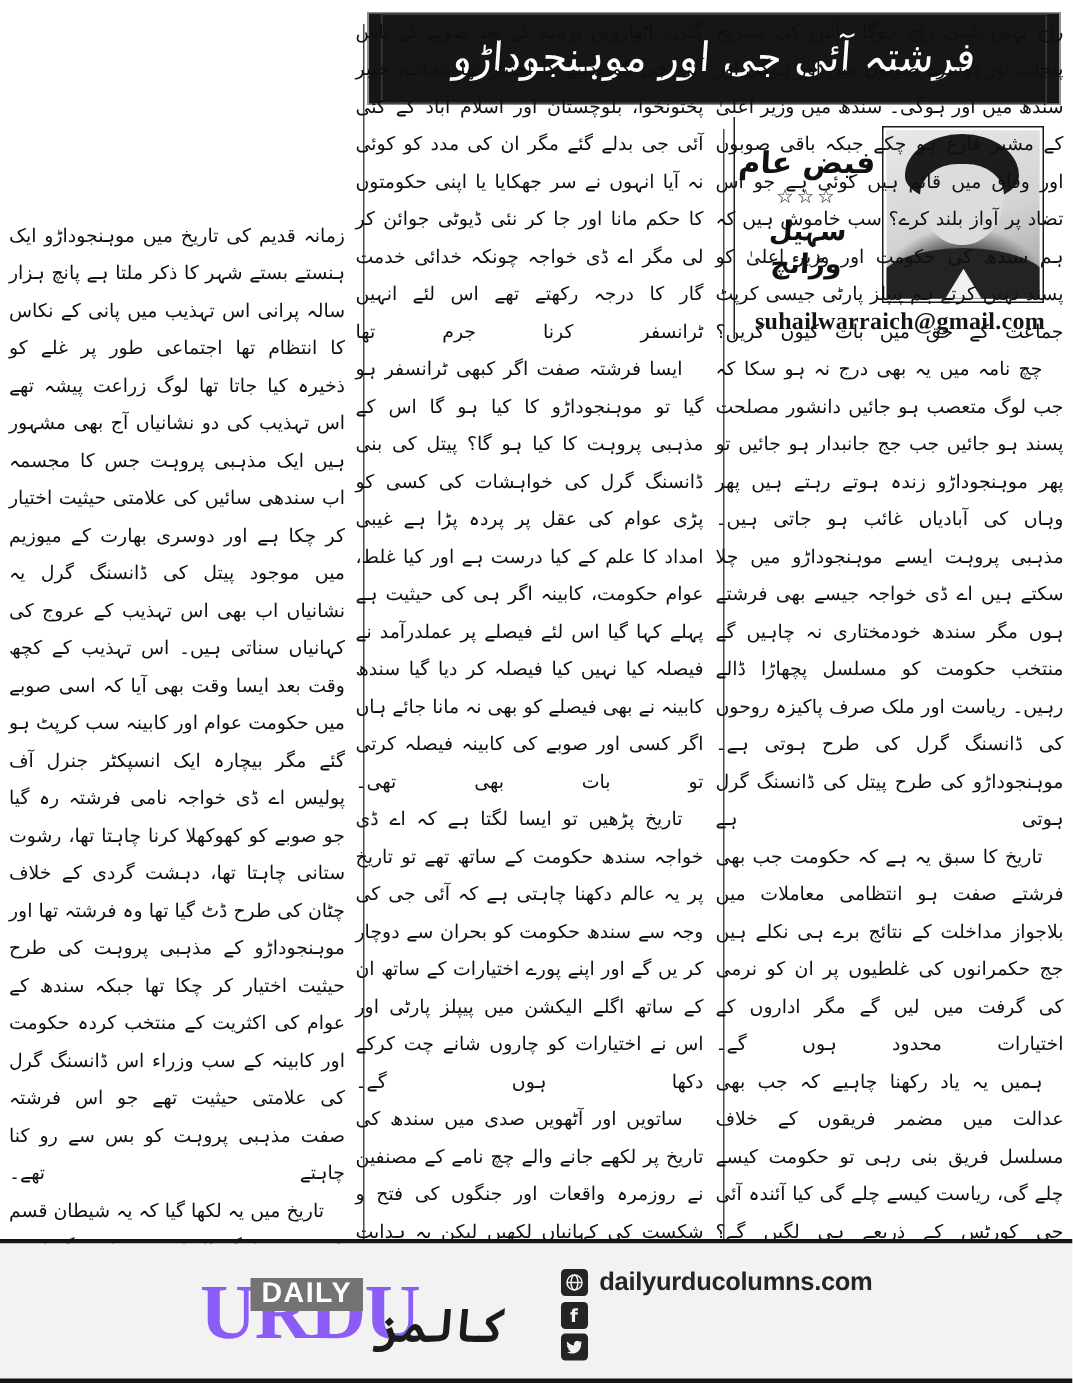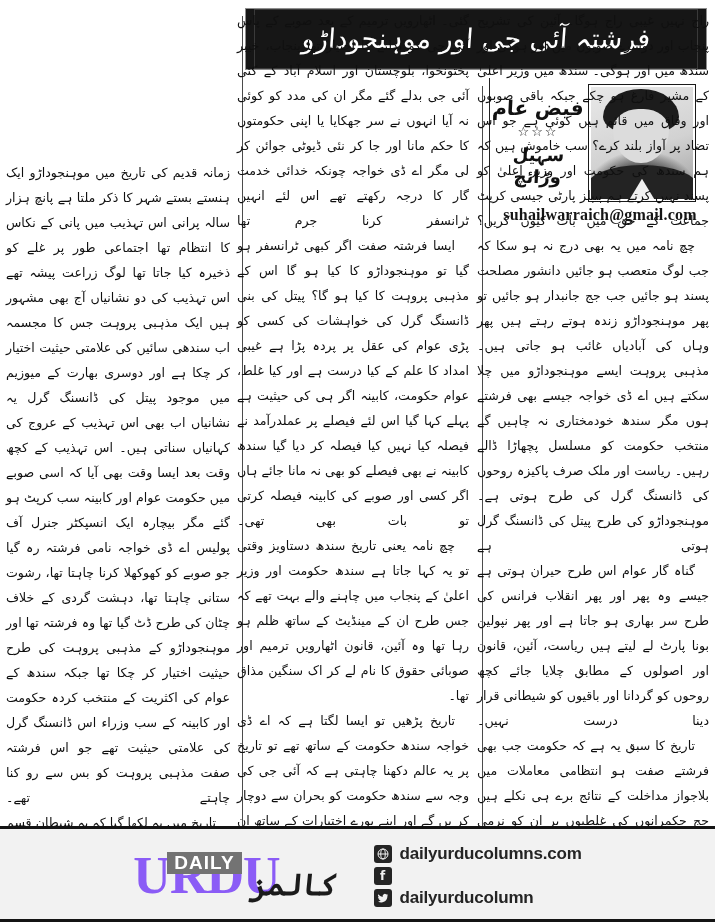--- a/index.html
+++ b/index.html
@@ -171,21 +171,21 @@
     color:#101010;
     font-family:"DejaVu Sans","Liberation Sans",sans-serif;
     box-sizing:border-box;
   }
   .col p{margin:0 0 0 0;}
   .col p + p{ text-indent:14px; }
 
   
   .col-1{ right:0px;   width:232px; height:810px; }
   .col-2{ right:240px; width:232px; height:810px; }
-  .col-3{ right:479px; width:224px; top:152px; height:660px; }
+  .col-3{ right:479px; width:224px; top:136px; height:660px; }
 
   .col-divider{
     position:absolute;
     top:8px;
     width:1px;
     background:#2b2b2b;
     opacity:.85;
   }
   .div-a{ left:236px; height:810px; }
   .div-b{ left:476px; top:78px; height:740px; }
@@ -322,29 +322,27 @@
   </div>
   <div class="author-email">suhailwarraich@gmail.com</div>
 
   <div class="columns">
     <div class="col-divider div-a"></div>
     <div class="col-divider div-b"></div>
 
     <div class="col col-1">
       <p>راج نہیں غیبی راج ہوگا۔ آئین کی تشریح پنجاب اور دوسرے صوبوں میں اور ہوگی اور سندھ میں اور ہوگی۔ سندھ میں وزیر اعلیٰ کے مشیر فارغ ہو چکے جبکہ باقی صوبوں اور وفاق میں قائم ہیں کوئی ہے جو اس تضاد پر آواز بلند کرے؟ سب خاموش ہیں کہ ہم سندھ کی حکومت اور وزیر اعلیٰ کو پسند نہیں کرتے ہم پیپلز پارٹی جیسی کرپٹ جماعت کے حق میں بات کیوں کریں؟</p>
       <p>چچ نامہ میں یہ بھی درج نہ ہو سکا کہ جب لوگ متعصب ہو جائیں دانشور مصلحت پسند ہو جائیں جب جج جانبدار ہو جائیں تو پھر موہنجوداڑو زندہ ہوتے رہتے ہیں پھر وہاں کی آبادیاں غائب ہو جاتی ہیں۔ مذہبی پروہت ایسے موہنجوداڑو میں چلا سکتے ہیں اے ڈی خواجہ جیسے بھی فرشتے ہوں مگر سندھ خودمختاری نہ چاہیں گے منتخب حکومت کو مسلسل پچھاڑا ڈالے رہیں۔ ریاست اور ملک صرف پاکیزہ روحوں کی ڈانسنگ گرل کی طرح ہوتی ہے۔ موہنجوداڑو کی طرح پیتل کی ڈانسنگ گرل ہوتی ہے</p>
-      <p>گناہ گار عوام اس طرح حیران ہوتی ہے جیسے وہ پھر اور پھر انقلاب فرانس کی طرح سر بھاری ہو جاتا ہے اور پھر نپولین بونا پارٹ لے لیتے ہیں ریاست، آئین، قانون اور اصولوں کے مطابق چلایا جائے کچھ روحوں کو گردانا اور باقیوں کو شیطانی قرار دینا درست نہیں۔</p>
       <p>تاریخ کا سبق یہ ہے کہ حکومت جب بھی فرشتے صفت ہو انتظامی معاملات میں بلاجواز مداخلت کے نتائج برے ہی نکلے ہیں جج حکمرانوں کی غلطیوں پر ان کو نرمی کی گرفت میں لیں گے مگر اداروں کے اختیارات محدود ہوں گے۔</p>
       <p>ہمیں یہ یاد رکھنا چاہیے کہ جب بھی عدالت میں مضمر فریقوں کے خلاف مسلسل فریق بنی رہی تو حکومت کیسے چلے گی، ریاست کیسے چلے گی کیا آئندہ آئی جی کورٹس کے ذریعے ہی لگیں گے؟</p>
     </div>
 
     <div class="col col-2">
       <p>گئی۔ اٹھارویں ترمیم کے بعد صوبے کے پاس آئی جی کو بدلنے کا اختیار تھا پنجاب، خیبر پختونخوا، بلوچستان اور اسلام آباد کے کئی آئی جی بدلے گئے مگر ان کی مدد کو کوئی نہ آیا انہوں نے سر جھکایا یا اپنی حکومتوں کا حکم مانا اور جا کر نئی ڈیوٹی جوائن کر لی مگر اے ڈی خواجہ چونکہ خدائی خدمت گار کا درجہ رکھتے تھے اس لئے انہیں ٹرانسفر کرنا جرم تھا</p>
       <p>ایسا فرشتہ صفت اگر کبھی ٹرانسفر ہو گیا تو موہنجوداڑو کا کیا ہو گا اس کے مذہبی پروہت کا کیا ہو گا؟ پیتل کی بنی ڈانسنگ گرل کی خواہشات کی کسی کو پڑی عوام کی عقل پر پردہ پڑا ہے غیبی امداد کا علم کے کیا درست ہے اور کیا غلط، عوام حکومت، کابینہ اگر ہی کی حیثیت ہے پہلے کہا گیا اس لئے فیصلے پر عملدرآمد نے فیصلہ کیا نہیں کیا فیصلہ کر دیا گیا سندھ کابینہ نے بھی فیصلے کو بھی نہ مانا جائے ہاں اگر کسی اور صوبے کی کابینہ فیصلہ کرتی تو بات بھی تھی۔</p>
-      <p>چچ نامہ یعنی تاریخ سندھ دستاویز وقتی تو یہ کہا جاتا ہے سندھ حکومت اور وزیر اعلیٰ کے پنجاب میں چاہنے والے بہت تھے کہ جس طرح ان کے مینڈیٹ کے ساتھ ظلم ہو رہا تھا وہ آئین، قانون اٹھارویں ترمیم اور صوبائی حقوق کا نام لے کر اک سنگین مذاق تھا۔</p>
       <p>تاریخ پڑھیں تو ایسا لگتا ہے کہ اے ڈی خواجہ سندھ حکومت کے ساتھ تھے تو تاریخ پر یہ عالم دکھنا چاہتی ہے کہ آئی جی کی وجہ سے سندھ حکومت کو بحران سے دوچار کر یں گے اور اپنے پورے اختیارات کے ساتھ ان کے ساتھ اگلے الیکشن میں پیپلز پارٹی اور اس نے اختیارات کو چاروں شانے چت کرکے دکھا ہوں گے۔</p>
       <p>ساتویں اور آٹھویں صدی میں سندھ کی تاریخ پر لکھے جانے والے چچ نامے کے مصنفین نے روزمرہ واقعات اور جنگوں کی فتح و شکست کی کہانیاں لکھیں لیکن یہ ہدایت نامہ نہ لکھ سکے کہ آنے والے دنوں میں سندھ میں عوامی</p>
     </div>
 
     <div class="col col-3">
       <p>زمانہ قدیم کی تاریخ میں موہنجوداڑو ایک ہنستے بستے شہر کا ذکر ملتا ہے پانچ ہزار سالہ پرانی اس تہذیب میں پانی کے نکاس کا انتظام تھا اجتماعی طور پر غلے کو ذخیرہ کیا جاتا تھا لوگ زراعت پیشہ تھے اس تہذیب کی دو نشانیاں آج بھی مشہور ہیں ایک مذہبی پروہت جس کا مجسمہ اب سندھی سائیں کی علامتی حیثیت اختیار کر چکا ہے اور دوسری بھارت کے میوزیم میں موجود پیتل کی ڈانسنگ گرل یہ نشانیاں اب بھی اس تہذیب کے عروج کی کہانیاں سناتی ہیں۔ اس تہذیب کے کچھ وقت بعد ایسا وقت بھی آیا کہ اسی صوبے میں حکومت عوام اور کابینہ سب کرپٹ ہو گئے مگر بیچارہ ایک انسپکٹر جنرل آف پولیس اے ڈی خواجہ نامی فرشتہ رہ گیا جو صوبے کو کھوکھلا کرنا چاہتا تھا، رشوت ستانی چاہتا تھا، دہشت گردی کے خلاف چٹان کی طرح ڈٹ گیا تھا وہ فرشتہ تھا اور موہنجوداڑو کے مذہبی پروہت کی طرح حیثیت اختیار کر چکا تھا جبکہ سندھ کے عوام کی اکثریت کے منتخب کردہ حکومت اور کابینہ کے سب وزراء اس ڈانسنگ گرل کی علامتی حیثیت تھے جو اس فرشتہ صفت مذہبی پروہت کو بس سے رو کنا چاہتے تھے۔</p>
       <p>تاریخ میں یہ لکھا گیا کہ یہ شیطان قسم کے منتخب لوگ کامیاب ہو جاتے مگر ایسے وقت میں غیبی امداد آئی اور کالے چوغے پہنے لوگ عرش بریں سے اترے اور آئی جی کی مدد اور حمایت کرنی شروع کر دی بس پھر کیا تھا صوبے کی حکومت، عوامی حمایت کے باوجود بے بس ہو</p>
     </div>
   </div>
 
@@ -372,20 +370,19 @@
       </div>
       <div class="social-row">
         <span class="social-icon">f</span>
       </div>
       <div class="social-row">
         <span class="social-icon">
           <svg width="12" height="12" viewBox="0 0 24 24" aria-hidden="true">
             <path d="M22 5.8c-.8.35-1.6.58-2.5.7.9-.55 1.6-1.4 1.9-2.4-.85.5-1.8.85-2.8 1.05A4.3 4.3 0 0 0 11.3 9c0 .35.05.65.1.95A12.2 12.2 0 0 1 2.5 4.6a4.3 4.3 0 0 0 1.35 5.75c-.7-.02-1.35-.22-1.95-.53v.05c0 2.1 1.5 3.85 3.45 4.25-.35.1-.75.15-1.15.15-.28 0-.55-.03-.8-.08a4.3 4.3 0 0 0 4 3A8.6 8.6 0 0 1 2 18.9a12.15 12.15 0 0 0 6.6 1.93c7.9 0 12.25-6.55 12.25-12.25l-.02-.55A8.5 8.5 0 0 0 22 5.8z" fill="#f2f2f2"></path>
           </svg>
         </span>
-        <span class="social-label">dailyurducolumn</span>
       </div>
     </div>
 
     <div class="footer-bottom-rule"></div>
   </div>
 
 </div>
 
 </body></html>

